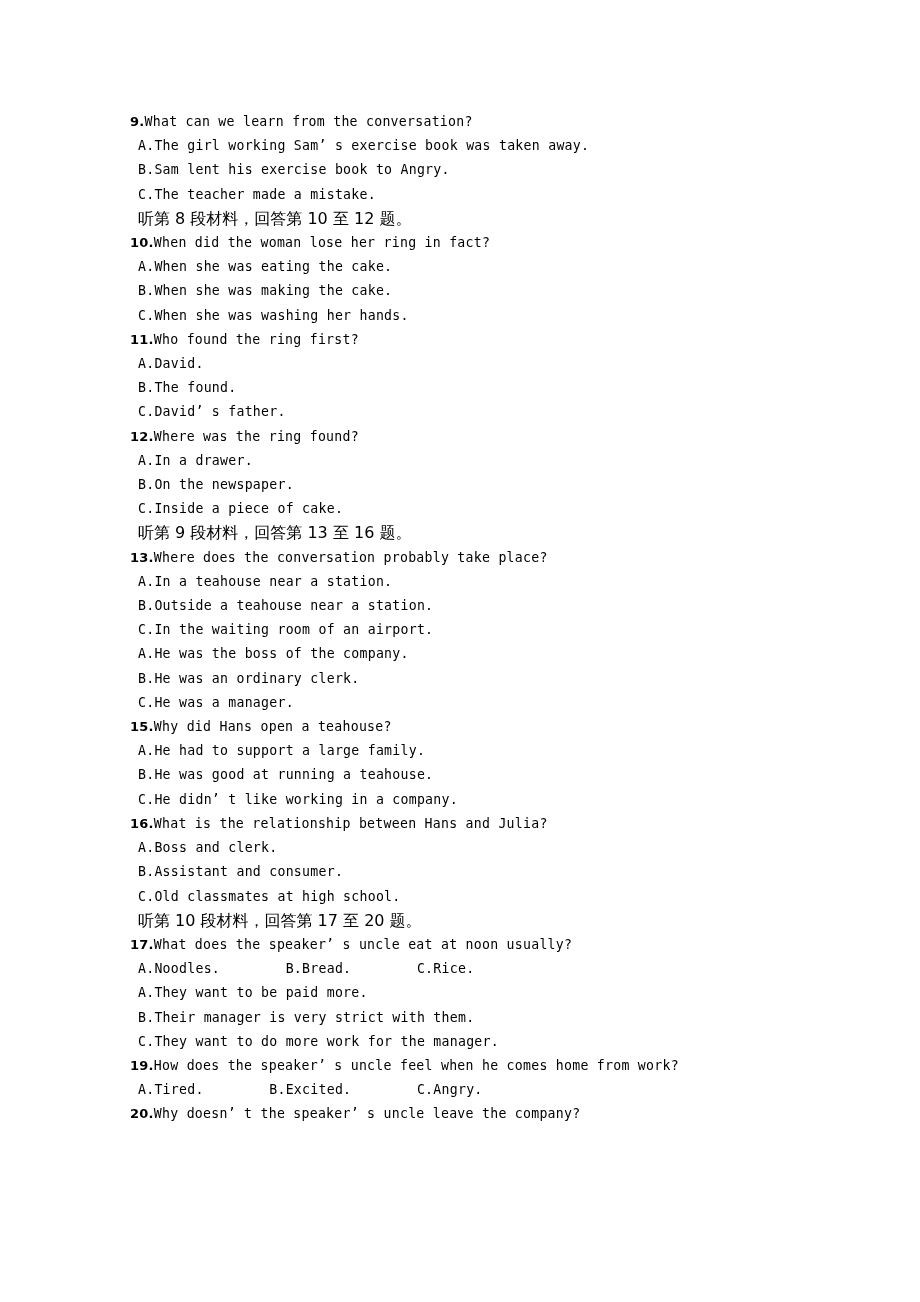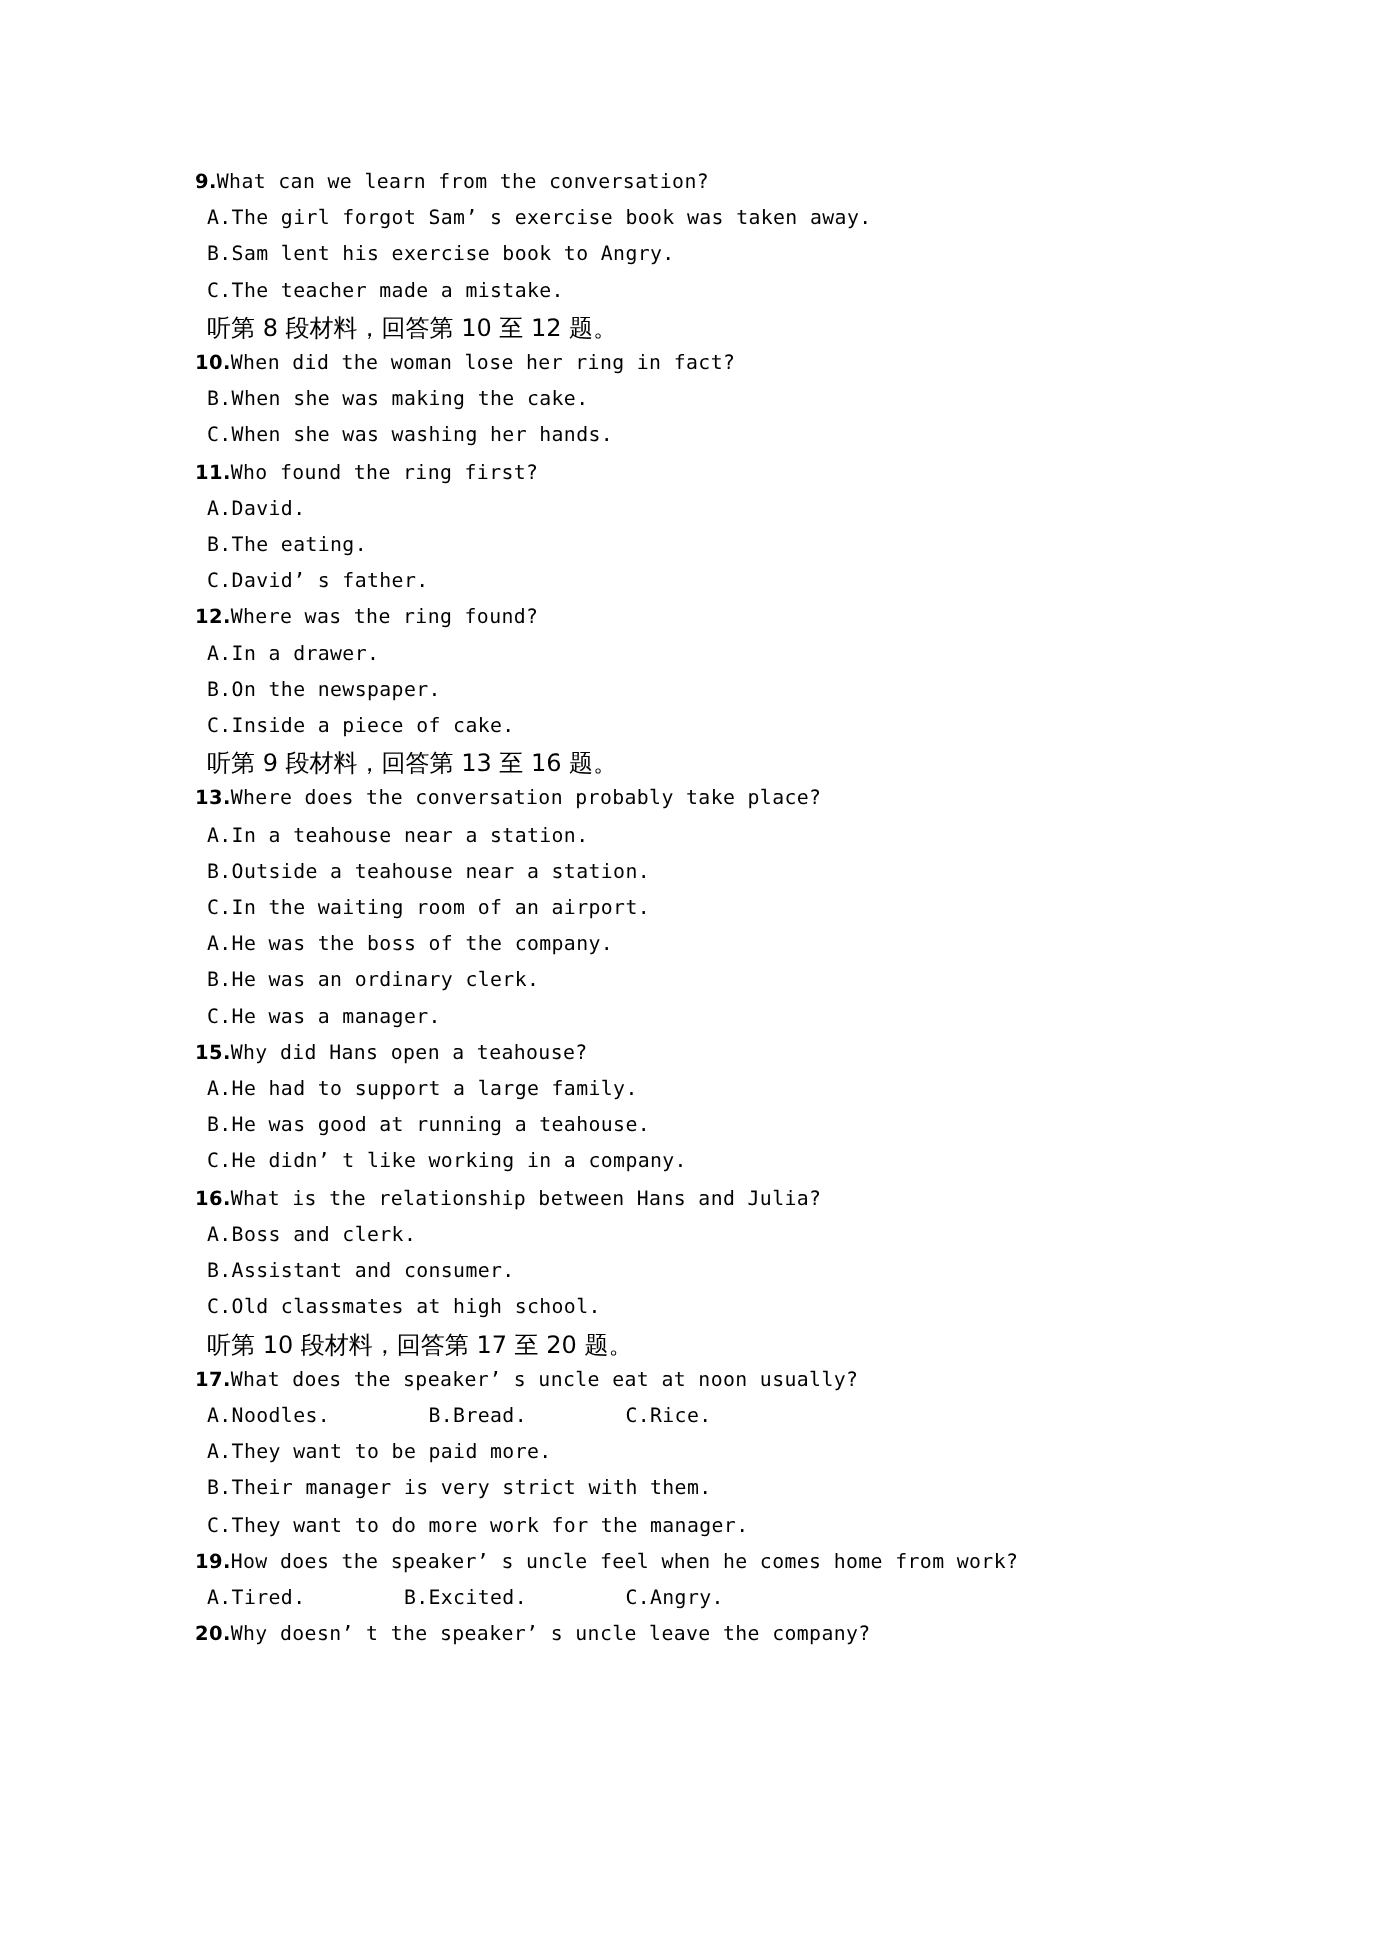--- a/index.html
+++ b/index.html
@@ -56,30 +56,31 @@
     padding-left: 8px;
     white-space: pre;
   }
 </style>
 </head>
 <body>
 
 <div class="page">
   <div class="content" id="content">
       <div class="line"><span class="qnum">9.</span><span class="qtext">What can we learn from the conversation?</span></div>
-      <div class="line opt">A.The girl forgot Sam’ s exercise book was taken away.</div>
+      <div class="line opt">A.The girl working Sam’ s exercise book was taken away.</div>
       <div class="line opt">B.Sam lent his exercise book to Angry.</div>
       <div class="line opt">C.The teacher made a mistake.</div>
       <div class="line cn">听第 8 段材料，回答第 10 至 12 题。</div>
       <div class="line"><span class="qnum">10.</span><span class="qtext">When did the woman lose her ring in fact?</span></div>
+      <div class="line opt">A.When she was eating the cake.</div>
       <div class="line opt">B.When she was making the cake.</div>
       <div class="line opt">C.When she was washing her hands.</div>
       <div class="line"><span class="qnum">11.</span><span class="qtext">Who found the ring first?</span></div>
       <div class="line opt">A.David.</div>
-      <div class="line opt">B.The eating.</div>
+      <div class="line opt">B.The found.</div>
       <div class="line opt">C.David’ s father.</div>
       <div class="line"><span class="qnum">12.</span><span class="qtext">Where was the ring found?</span></div>
       <div class="line opt">A.In a drawer.</div>
       <div class="line opt">B.On the newspaper.</div>
       <div class="line opt">C.Inside a piece of cake.</div>
       <div class="line cn">听第 9 段材料，回答第 13 至 16 题。</div>
       <div class="line"><span class="qnum">13.</span><span class="qtext">Where does the conversation probably take place?</span></div>
       <div class="line opt">A.In a teahouse near a station.</div>
       <div class="line opt">B.Outside a teahouse near a station.</div>
       <div class="line opt">C.In the waiting room of an airport.</div>

